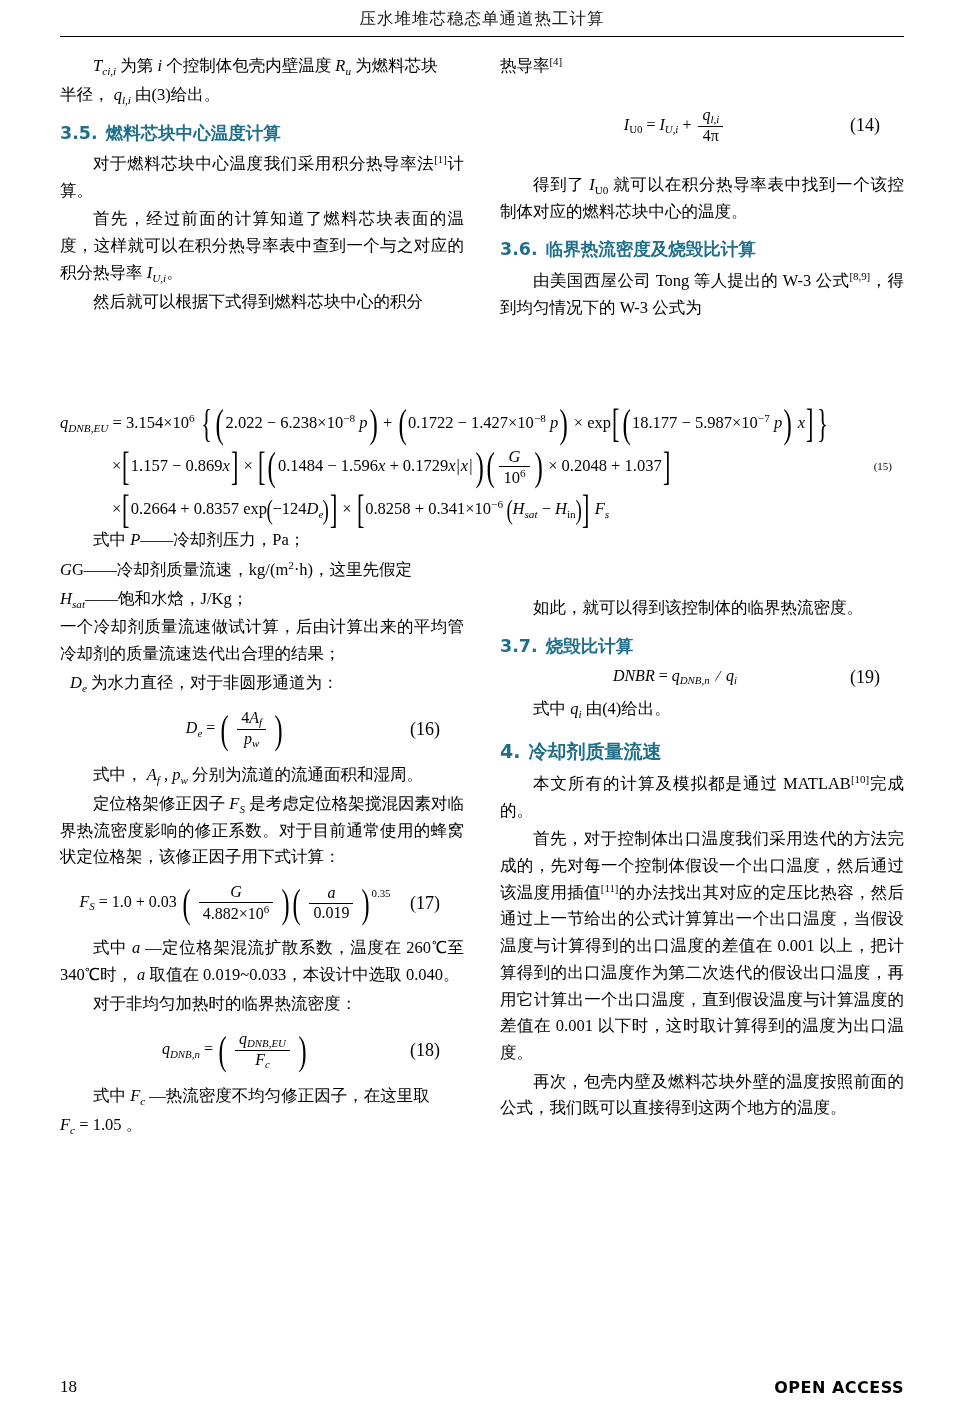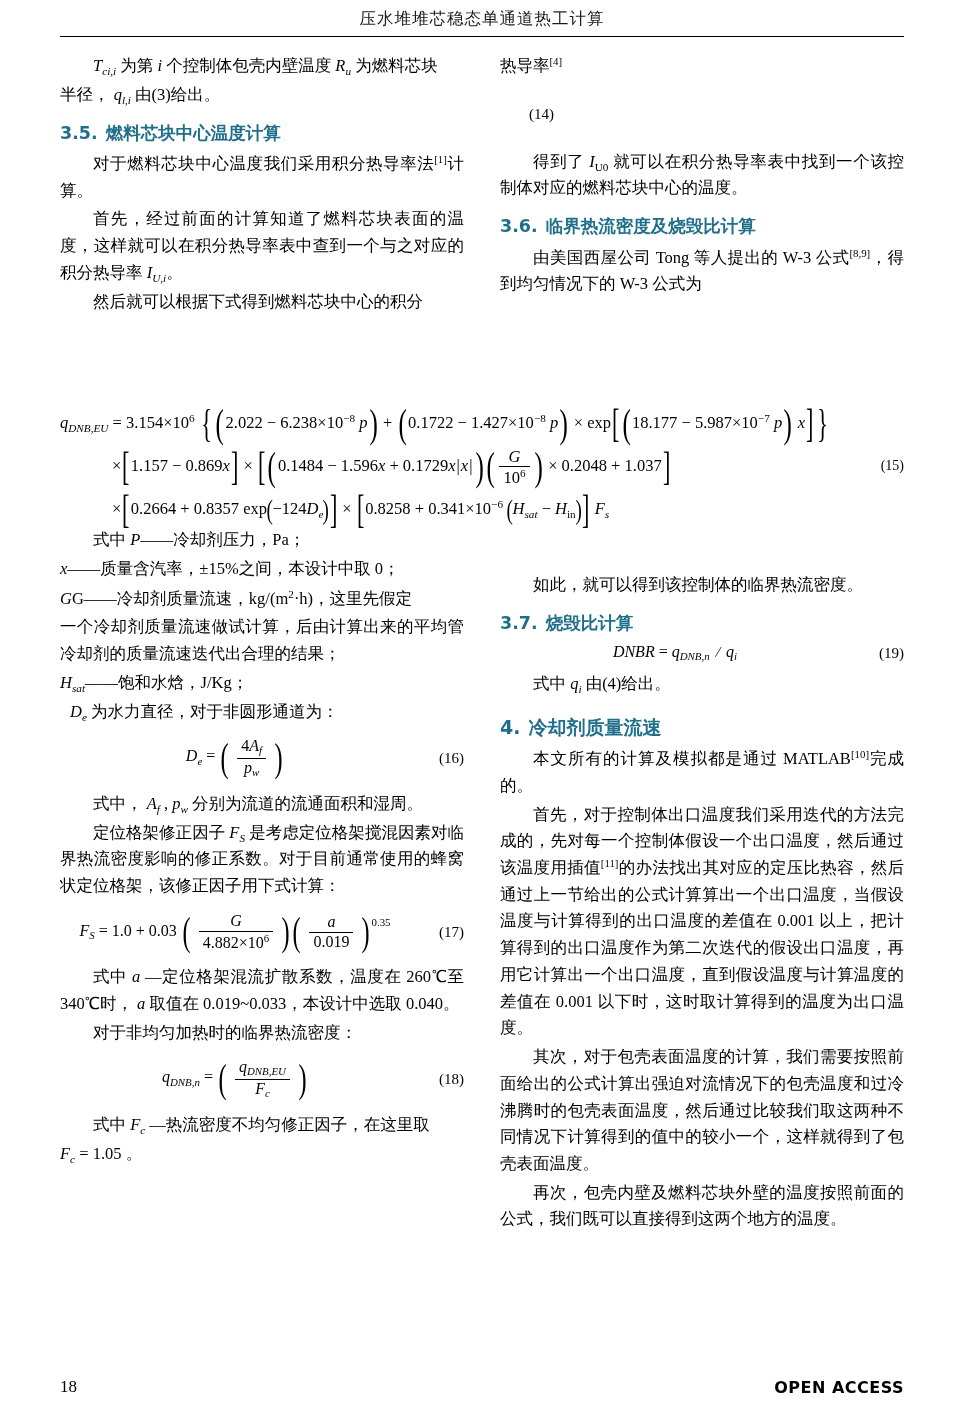--- a/index.html
+++ b/index.html
@@ -69,22 +69,22 @@
     align-items: center;
     margin: 12px 0 12px 0;
   }
   .eq-body {
     flex: 1;
     text-align: center;
     font-family: "Liberation Serif", serif;
   }
   .eq-num {
     width: 54px;
-    text-align: right;
-    font-size: 15px;
+    text-align: left;
+    font-size: 18px;
   }
   .mi { font-style: italic; font-family: "Liberation Serif", serif; }
   .sub { font-size: 0.68em; vertical-align: -0.32em; font-style: italic; }
   .subn { font-size: 0.68em; vertical-align: -0.32em; font-style: normal; }
   .sup { font-size: 0.68em; vertical-align: 0.52em; font-style: normal; }
   .supref { font-size: 0.66em; vertical-align: 0.55em; font-style: normal; }
   .frac {
     display: inline-block;
     vertical-align: middle;
     text-align: center;
@@ -124,24 +124,24 @@
     font-size: 16.5px;
     line-height: 2.6;
     margin: 14px 0 18px 0;
     position: relative;
   }
   .eq15 .line { white-space: nowrap; }
   .eq15 .l2 { padding-left: 52px; }
   .eq15 .l3 { padding-left: 52px; }
   .eq15 .tag {
     position: absolute;
-    right: 0;
+    right: 12px;
     top: 50%;
     transform: translateY(-50%);
-    font-size: 14px;
+    font-size: 11px;
   }
   
   .footer {
     position: absolute;
     left: 0;
     right: 0;
     bottom: 14px;
     padding: 0 60px;
     display: flex;
     justify-content: space-between;
@@ -193,30 +193,27 @@
       <p class="indent">
         <span>然后就可以根据下式得到燃料芯块中心的积分</span>
       </p>
 
       <div style="height:210px"></div>
 
       <p>
         <span style="display:inline-block;width:33px"></span>式中 <span class="mi">P</span>——冷却剂压力，Pa；
       </p>
       <p>
-        <span class="mi">x</span>——质量含汽率，±15%之间，本设计中取 0；
-      </p>
-      <p>
         <span class="mi">G</span><span>G——冷却剂质量流速，kg/(m</span><span class="sup">2</span><span>·h)，这里先假定</span>
       </p>
       <p>
+        <span class="mi">H</span><span class="sub">sat</span><span>——饱和水焓，J/Kg；</span>
+      </p>
+      <p>
         <span>一个冷却剂质量流速做试计算，后由计算出来的平均管冷却剂的质量流速迭代出合理的结果；</span>
-      </p>
-      <p>
-        <span class="mi">H</span><span class="sub">sat</span><span>——饱和水焓，J/Kg；</span>
       </p>
       <p>
         <span style="display:inline-block;width:10px"></span><span class="mi">D</span><span class="sub">e</span> <span>为水力直径，对于非圆形通道为：</span>
       </p>
 
       <div class="eq-row">
         <div class="eq-body">
           <span class="mi">D</span><span class="sub">e</span> =
           <span class="bigparen">(</span>
           <span class="frac"><span class="n">4<span class="mi">A</span><span class="sub">f</span></span><span class="d"><span class="mi">p</span><span class="sub">w</span></span></span>
@@ -282,20 +279,24 @@
 
     </div>
 
     <div class="col">
 
       <p>
         <span>热导率</span><span class="supref">[4]</span>
       </p>
 
       <div class="eq-row" style="margin-top:26px;margin-bottom:26px">
+        <div class="eq-body">
+          <span class="mi">I</span><span class="subn">U</span><span class="subn">0</span> = <span class="mi">I</span><span class="sub">U,i</span> +
+          <span class="frac"><span class="n"><span class="mi">q</span><span class="sub">l,i</span></span><span class="d">4π</span></span>
+        </div>
         <div class="eq-num">(14)</div>
       </div>
 
       <p class="indent">
         <span>得到了</span>
         <span class="mi">I</span><span class="subn">U</span><span class="subn">0</span>
         <span>就可以在积分热导率表中找到一个该控制体对应的燃料芯块中心的温度。</span>
       </p>
 
       <div class="sec">
@@ -336,21 +337,20 @@
       </div>
 
       <p class="indent">
         <span>本文所有的计算及模拟都是通过 MATLAB</span><span class="supref">[10]</span><span>完成的。</span>
       </p>
 
       <p class="indent">
         <span>首先，对于控制体出口温度我们采用迭代的方法完成的，先对每一个控制体假设一个出口温度，然后通过该温度用插值</span><span class="supref">[11]</span><span>的办法找出其对应的定压比热容，然后通过上一节给出的公式计算算出一个出口温度，当假设温度与计算得到的出口温度的差值在 0.001 以上，把计算得到的出口温度作为第二次迭代的假设出口温度，再用它计算出一个出口温度，直到假设温度与计算温度的差值在 0.001 以下时，这时取计算得到的温度为出口温度。</span>
       </p>
 
-      <p class="indent">其次，对于包壳表面温度的计算，我们需要按照前面给出的公式计算出强迫对流情况下的包壳温度和过冷沸腾时的包壳表面温度，然后通过比较我们取这两种不同情况下计算得到的值中的较小一个，这样就得到了包壳表面温度。</p>
 
       <p class="indent">再次，包壳内壁及燃料芯块外壁的温度按照前面的公式，我们既可以直接得到这两个地方的温度。</p>
 
     </div>
   </div>
 
   <div class="eq15" style="position:absolute; left:60px; right:60px; top:388px;">
     <div class="line l1">
       <span class="mi">q</span><span class="sub">DNB,EU</span> = 3.154×10<span class="sup">6</span>
       <span class="bigbrk">{</span><span class="bigparen">(</span>2.022 − 6.238×10<span class="sup">−8</span> <span class="mi">p</span><span class="bigparen">)</span> + <span class="bigparen">(</span>0.1722 − 1.427×10<span class="sup">−8</span> <span class="mi">p</span><span class="bigparen">)</span> × exp<span class="bigbrk">[</span><span class="bigparen">(</span>18.177 − 5.987×10<span class="sup">−7</span> <span class="mi">p</span><span class="bigparen">)</span> <span class="mi">x</span><span class="bigbrk">]</span><span class="bigbrk">}</span>

